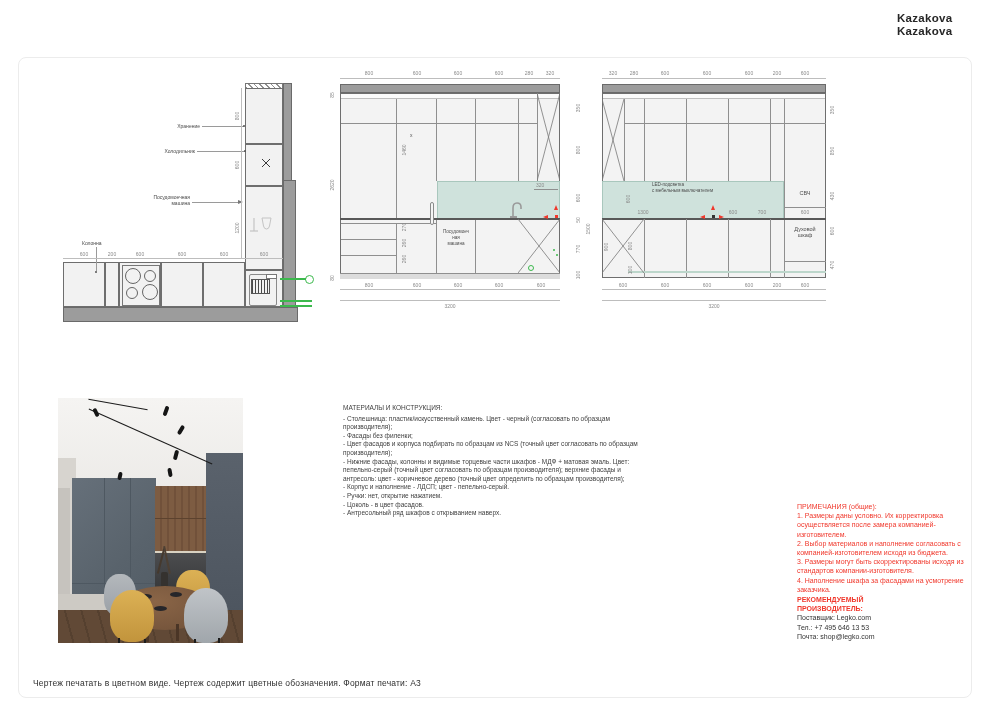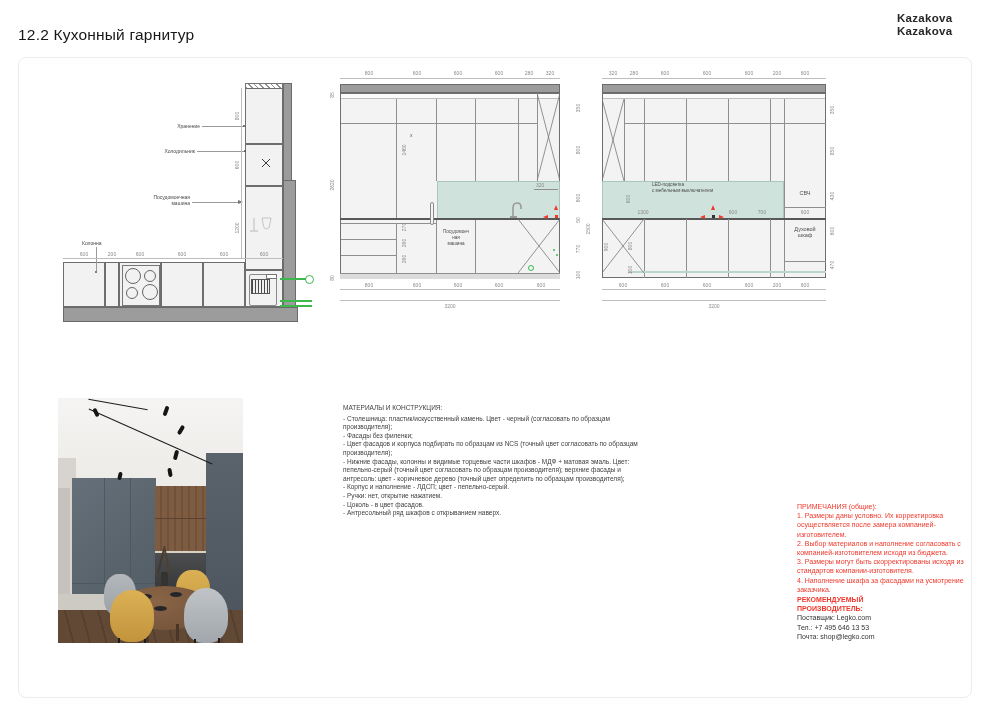--- a/index.html
+++ b/index.html
@@ -39,21 +39,20 @@
   #notes{position:absolute;width:182px;font-size:7px;line-height:9.2px;color:#f0382c}
   #notes .rec{font-weight:bold;white-space:pre-line;margin-top:1px}
   #notes .contact{color:#333}
   .ph{position:absolute;overflow:hidden}
 </style>
 </head>
 <body>
 
 <div id="page">
 
-  <div class="title" style="left:18px;top:26px">12.2 Кухонный гарнитур</div>
   <div class="author" style="left:897px;top:12px">
     <div>Kazakova</div>
     <div>Kazakova</div>
   </div>
   <div class="frame" style="left:18px;top:57px;width:952px;height:639px"></div>
 
   <div class="draw" style="left:40px;top:75px;width:300px;height:260px">
     <div class="band" style="left:23px;top:232px;width:235px;height:15px"></div>
     <div class="band" style="left:243px;top:8px;width:9px;height:98px"></div>
     <div class="band" style="left:243px;top:105px;width:13px;height:127px"></div>
@@ -352,13 +351,14 @@
         <div class="nitem">3. Размеры могут быть скорректированы исходя из стандартов компании-изготовителя.</div>
         <div class="nitem">4. Наполнение шкафа за фасадами на усмотрение заказчика.</div>
       </div>
     <div class="rec">РЕКОМЕНДУЕМЫЙ
 ПРОИЗВОДИТЕЛЬ:</div>
     <div class="contact">Поставщик: Legko.com</div>
     <div class="contact">Тел.: +7 495 646 13 53</div>
     <div class="contact">Почта: shop@legko.com</div>
   </div>
 
+  <div class="footer" style="left:33px;top:678px">Чертеж печатать в цветном виде. Чертеж содержит цветные обозначения. Формат печати: A3</div>
 </div>
 
 </body></html>

